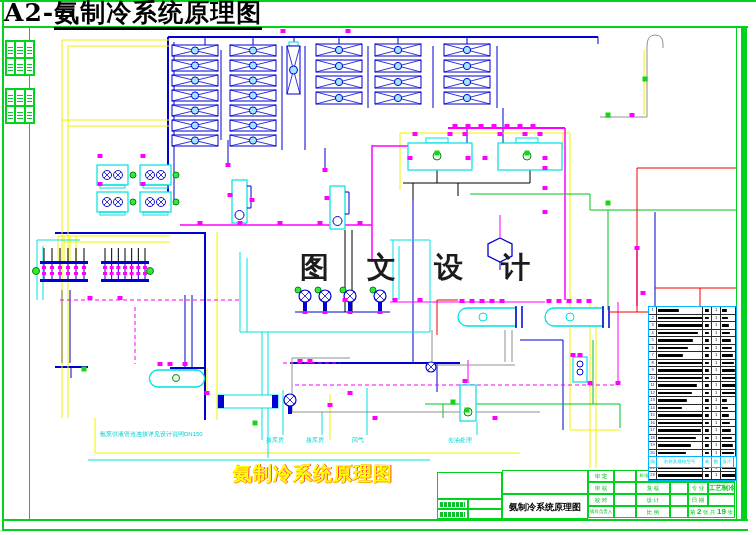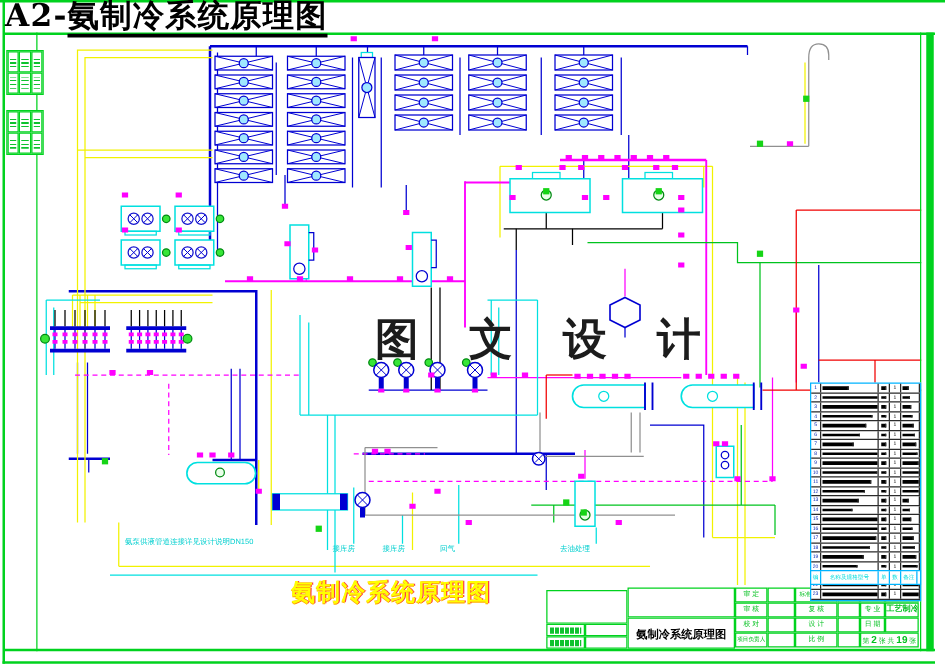--- a/index.html
+++ b/index.html
@@ -7,21 +7,21 @@
           font-family:"Liberation Sans","DejaVu Sans",sans-serif;}
   .abs{position:absolute;}
   svg{position:absolute;left:0;top:0;}
   
   .fline{position:absolute;background:#00d21e;}
   
   #main-title{left:4px;top:-4px;font-family:"DejaVu Serif",serif;font-weight:bold;
               font-size:25px;color:#000;letter-spacing:1px;white-space:nowrap;z-index:6;}
   #main-title .ul{border-bottom:3px solid #000;}
   
-  #watermark{left:300px;top:248px;font-family:"DejaVu Serif",serif;font-size:35px;
+  #watermark{left:300px;top:248px;font-family:"DejaVu Serif",serif;font-size:29px;
              color:#1c1c1c;font-weight:600;letter-spacing:14px;white-space:nowrap;z-index:5;}
   
   #sub-title{left:233px;top:461px;font-size:19px;font-weight:bold;color:#ffff00;
              text-shadow:1px 0 0 #ff4040,0 1px 0 #ffb000;letter-spacing:1px;white-space:nowrap;z-index:5;}
   
   .cnote{font-size:6px;color:#00cfcf;white-space:nowrap;z-index:5;line-height:6px;}
   
   .mtable{border:1px solid #00d21e;display:grid;grid-template-columns:repeat(3,1fr);z-index:6;background:#fff;}
   .mcell{border:1px solid #00d21e;height:15px;position:relative;}
   .mbar{position:absolute;left:1px;top:3px;right:1px;bottom:3px;

